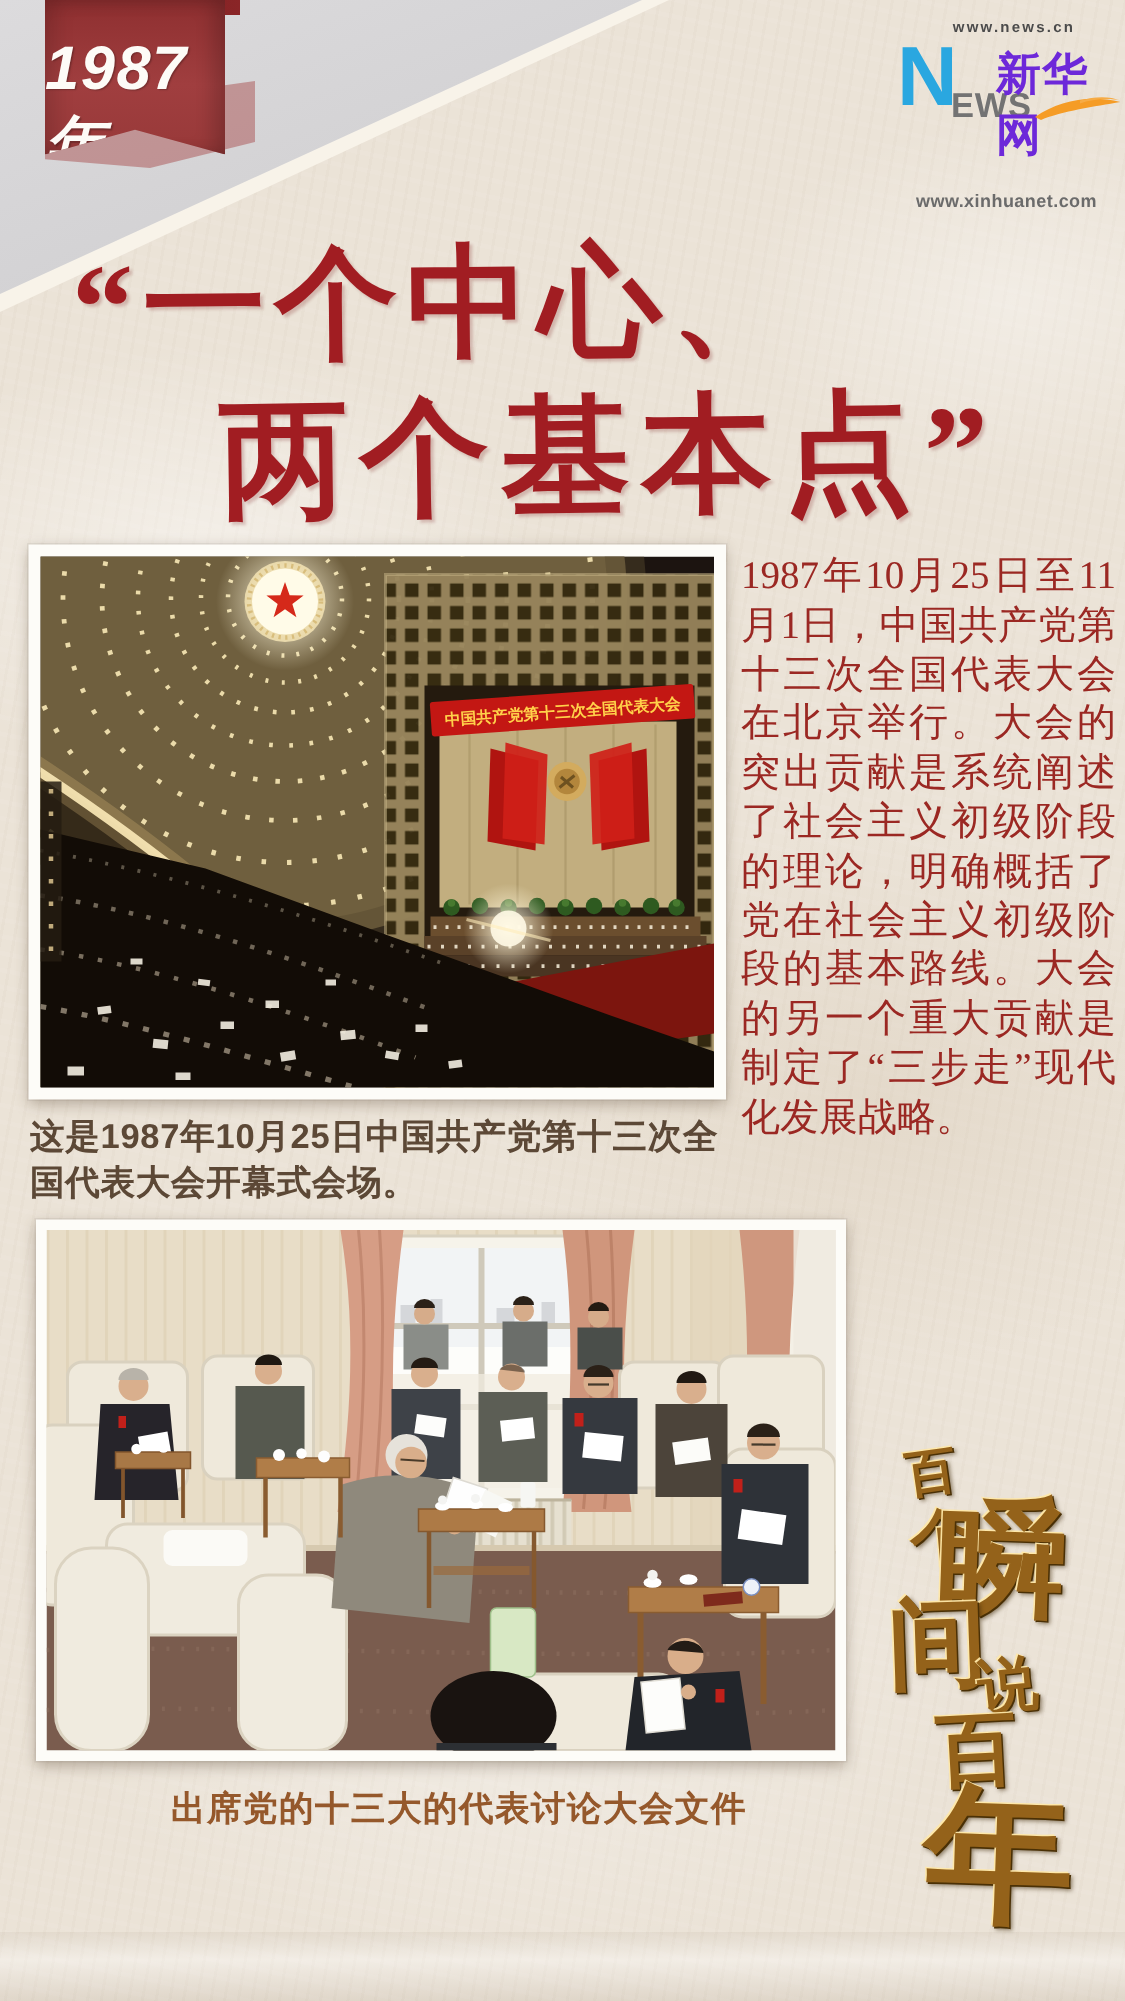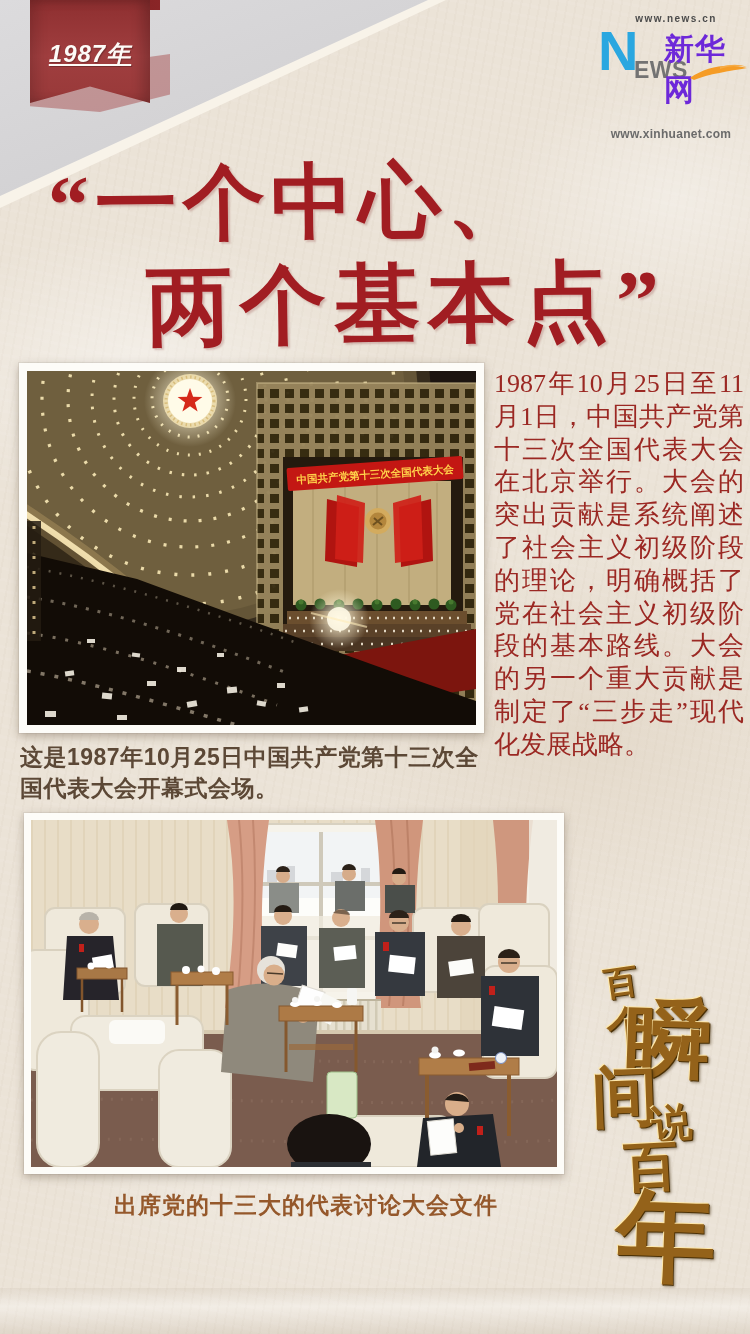--- a/index.html
+++ b/index.html
@@ -29,22 +29,22 @@
   .ribbon-back{ left:36px; top:0; width:124px; height:10px;
     background:linear-gradient(90deg,#701b1d,#8a2527); }
   .ribbon-echo{ left:30px; top:54px; width:140px; height:58px;
     background:#a84b4b; opacity:.48;
     clip-path:polygon(0 34%, 100% 0, 100% 70%, 50% 100%, 0 90%); }
   .ribbon-main{ left:30px; top:0; width:120px; height:103px;
     background:linear-gradient(180deg,#8e2f30 0%, #a03e3f 55%, #983939 100%);
     clip-path:polygon(0 0, 100% 0, 100% 100%, 50% 84%, 0 100%);
     box-shadow:inset -8px 0 12px rgba(0,0,0,.18), inset 8px 0 12px rgba(0,0,0,.12);
     display:flex; justify-content:center; }
-  .ribbon-year{ margin-top:38px; color:#fdfbf7; font-size:24px; font-weight:bold;
-    font-style:italic; letter-spacing:1px; text-shadow:1px 1px 1px rgba(0,0,0,.25);text-decoration:underline; }
+  .ribbon-year{ margin-top:22px; color:#fdfbf7; font-size:41px; font-weight:bold;
+    font-style:italic; letter-spacing:1px; text-shadow:1px 1px 1px rgba(0,0,0,.25); }
 
   
   .logo{ left:596px; top:13px; width:150px; height:86px; }
   .logo-url-top{ position:absolute; top:0; left:10px; width:140px; text-align:center;
     font-size:10px; font-weight:bold; color:#4b4b4b; letter-spacing:1.5px; }
   .logo-n{ position:absolute; top:10px; left:2px; font-size:56px; line-height:1;
     font-weight:bold; color:#2aa7e0; }
   .logo-ews{ position:absolute; top:44px; left:38px; font-size:23px; font-weight:bold;
     color:#737373; letter-spacing:.5px; }
   .logo-cn{ position:absolute; top:16px; left:68px; font-size:30px; font-weight:bold;

